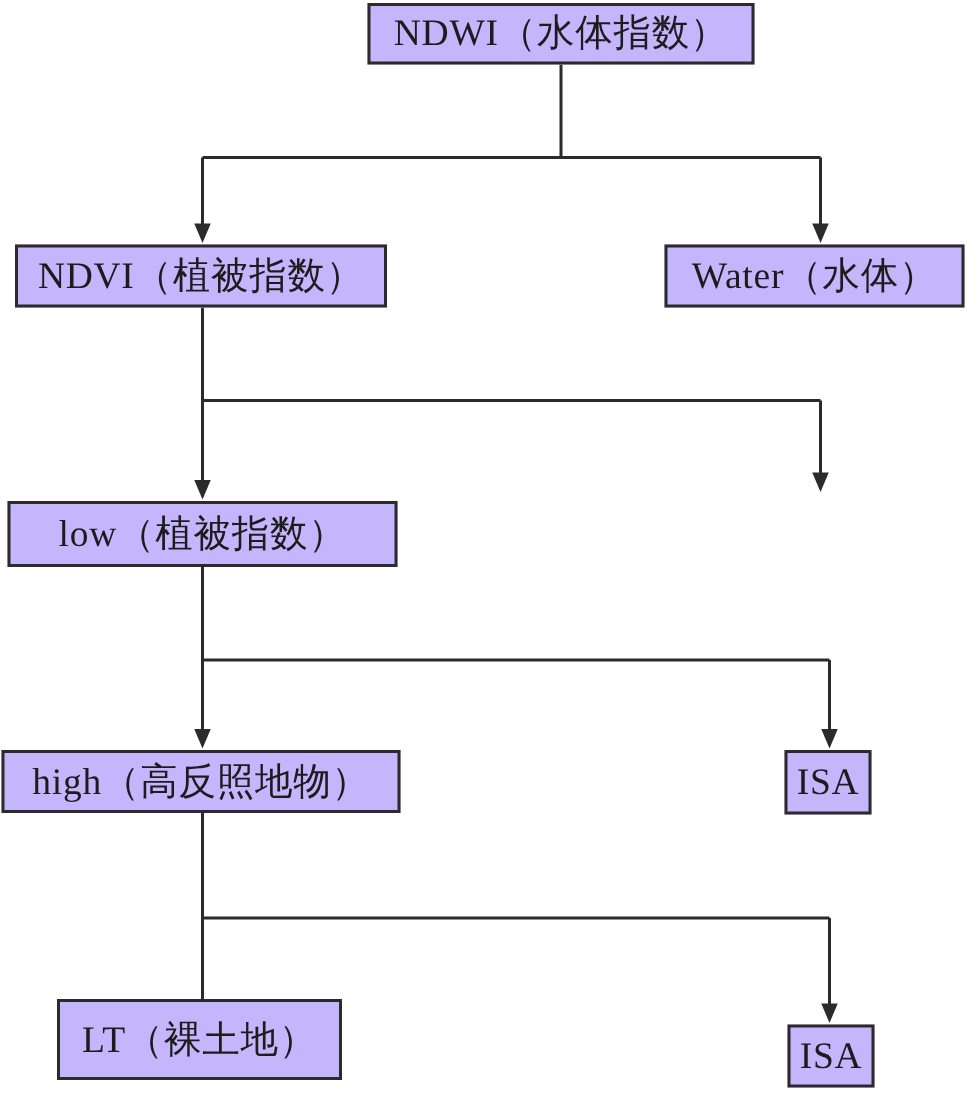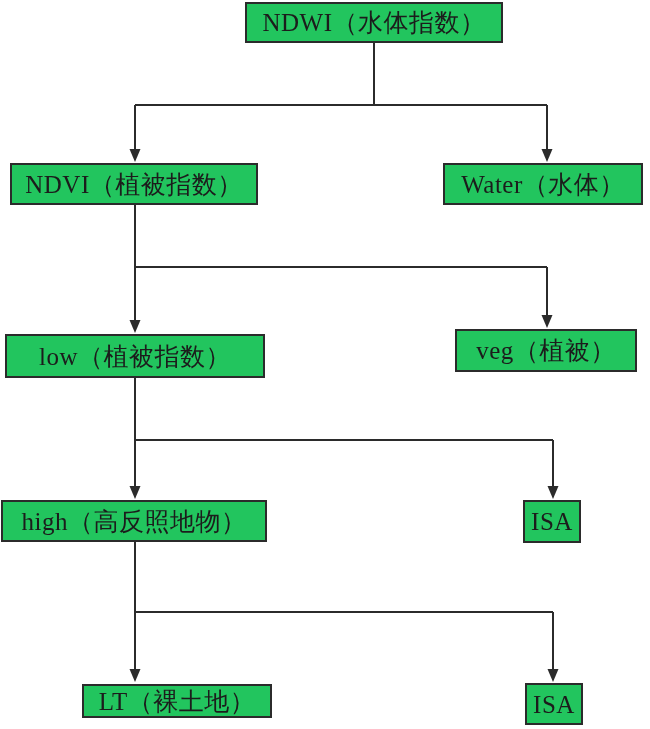--- a/index.html
+++ b/index.html
@@ -30,21 +30,21 @@
     stroke-width: 2;
   }
   #edge-layer polygon {
     fill: #2b2b2b;
     stroke: none;
   }
   .node {
     position: absolute;
     box-sizing: border-box;
     border: 2px solid #2b2b2b;
-    background: #22c55e;
+    background: #c4b5fd;
     display: flex;
     align-items: center;
     justify-content: center;
     color: #1c1c1c;
     font-size: 25px;
     line-height: 1;
     white-space: nowrap;
     letter-spacing: 0.5px;
   }
 </style>
@@ -89,33 +89,30 @@
   </div>
 
   <div class="node" style="left:443px; top:163px; width:200px; height:42px;text-align:right;">
     <span>Water（水体）</span>
   </div>
 
   <div class="node" style="left:5px; top:334px; width:260px; height:44px;">
     <span>low（植被指数）</span>
   </div>
 
-  <div class="node" style="left:455px; top:329px; width:182px; height:43px;">
-    <span>veg（植被）</span>
-  </div>
 
   <div class="node" style="left:1px; top:500px; width:266px; height:42px;">
     <span>high（高反照地物）</span>
   </div>
 
   <div class="node" style="left:523px; top:500px; width:58px; height:43px;">
     <span>ISA</span>
   </div>
 
-  <div class="node" style="left:38px; top:684px; width:190px; height:34px;margin-left:44px;">
+  <div class="node" style="left:38px; top:666px; width:190px; height:54px;">
     <span>LT（裸土地）</span>
   </div>
 
   <div class="node" style="left:525px; top:683px; width:58px; height:42px;">
     <span>ISA</span>
   </div>
 
 </div>
 
 </body></html>

